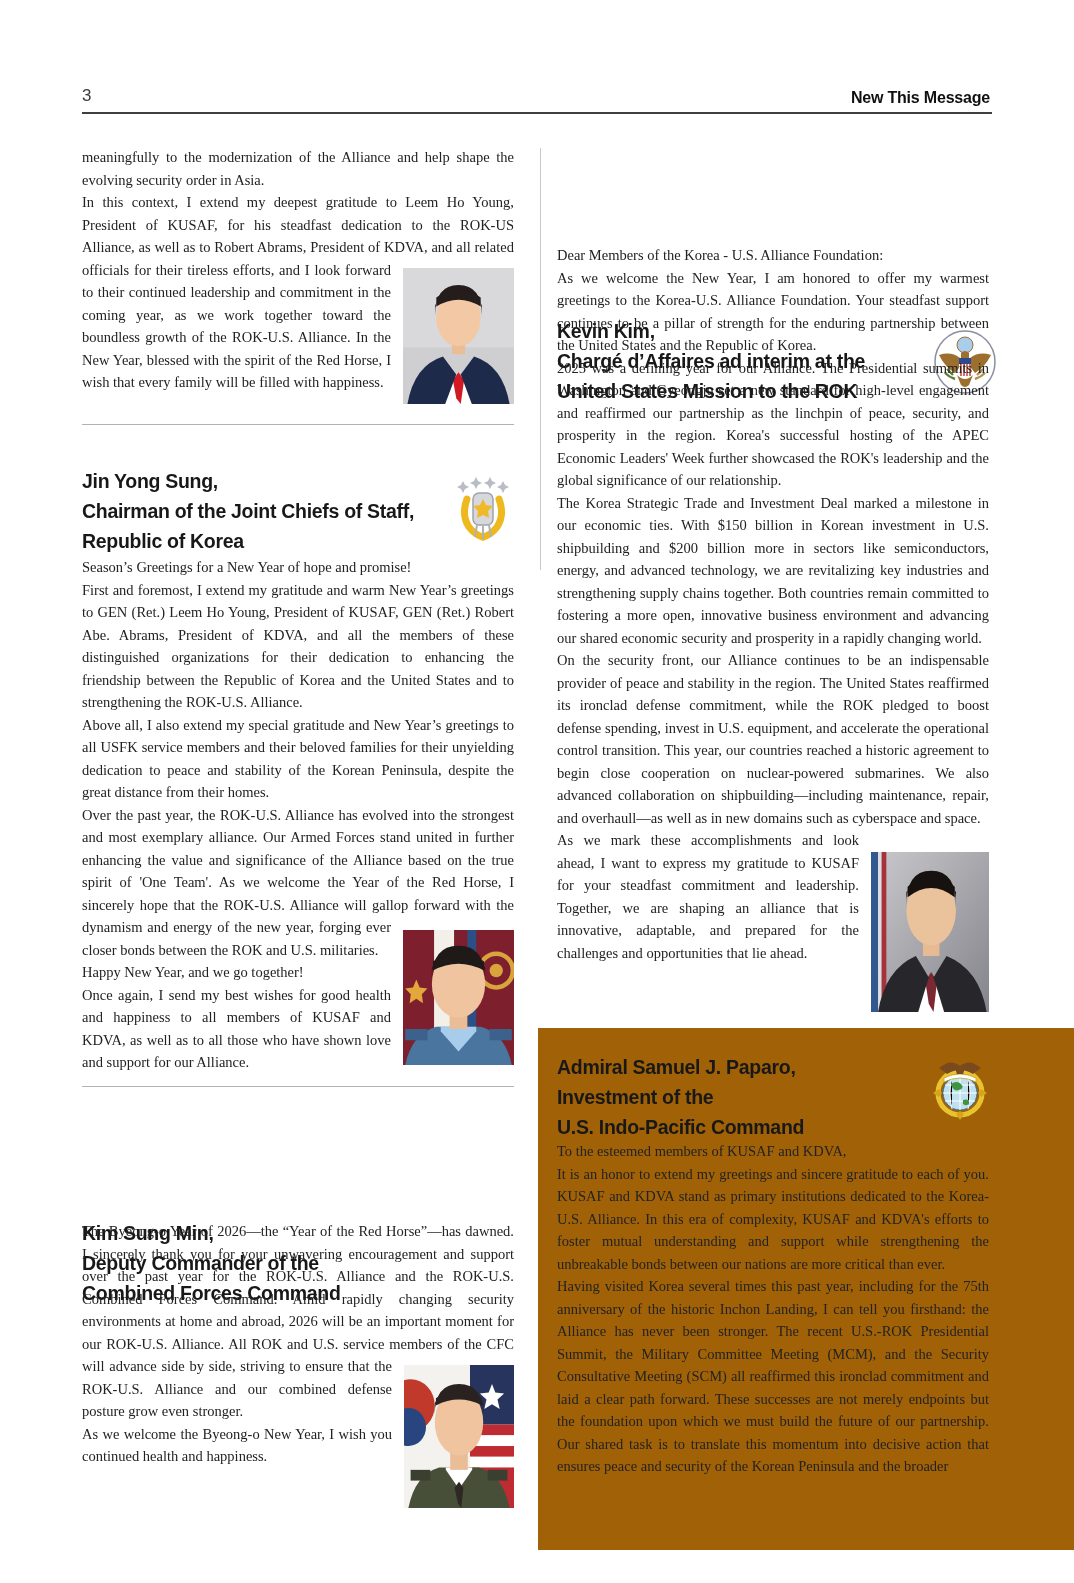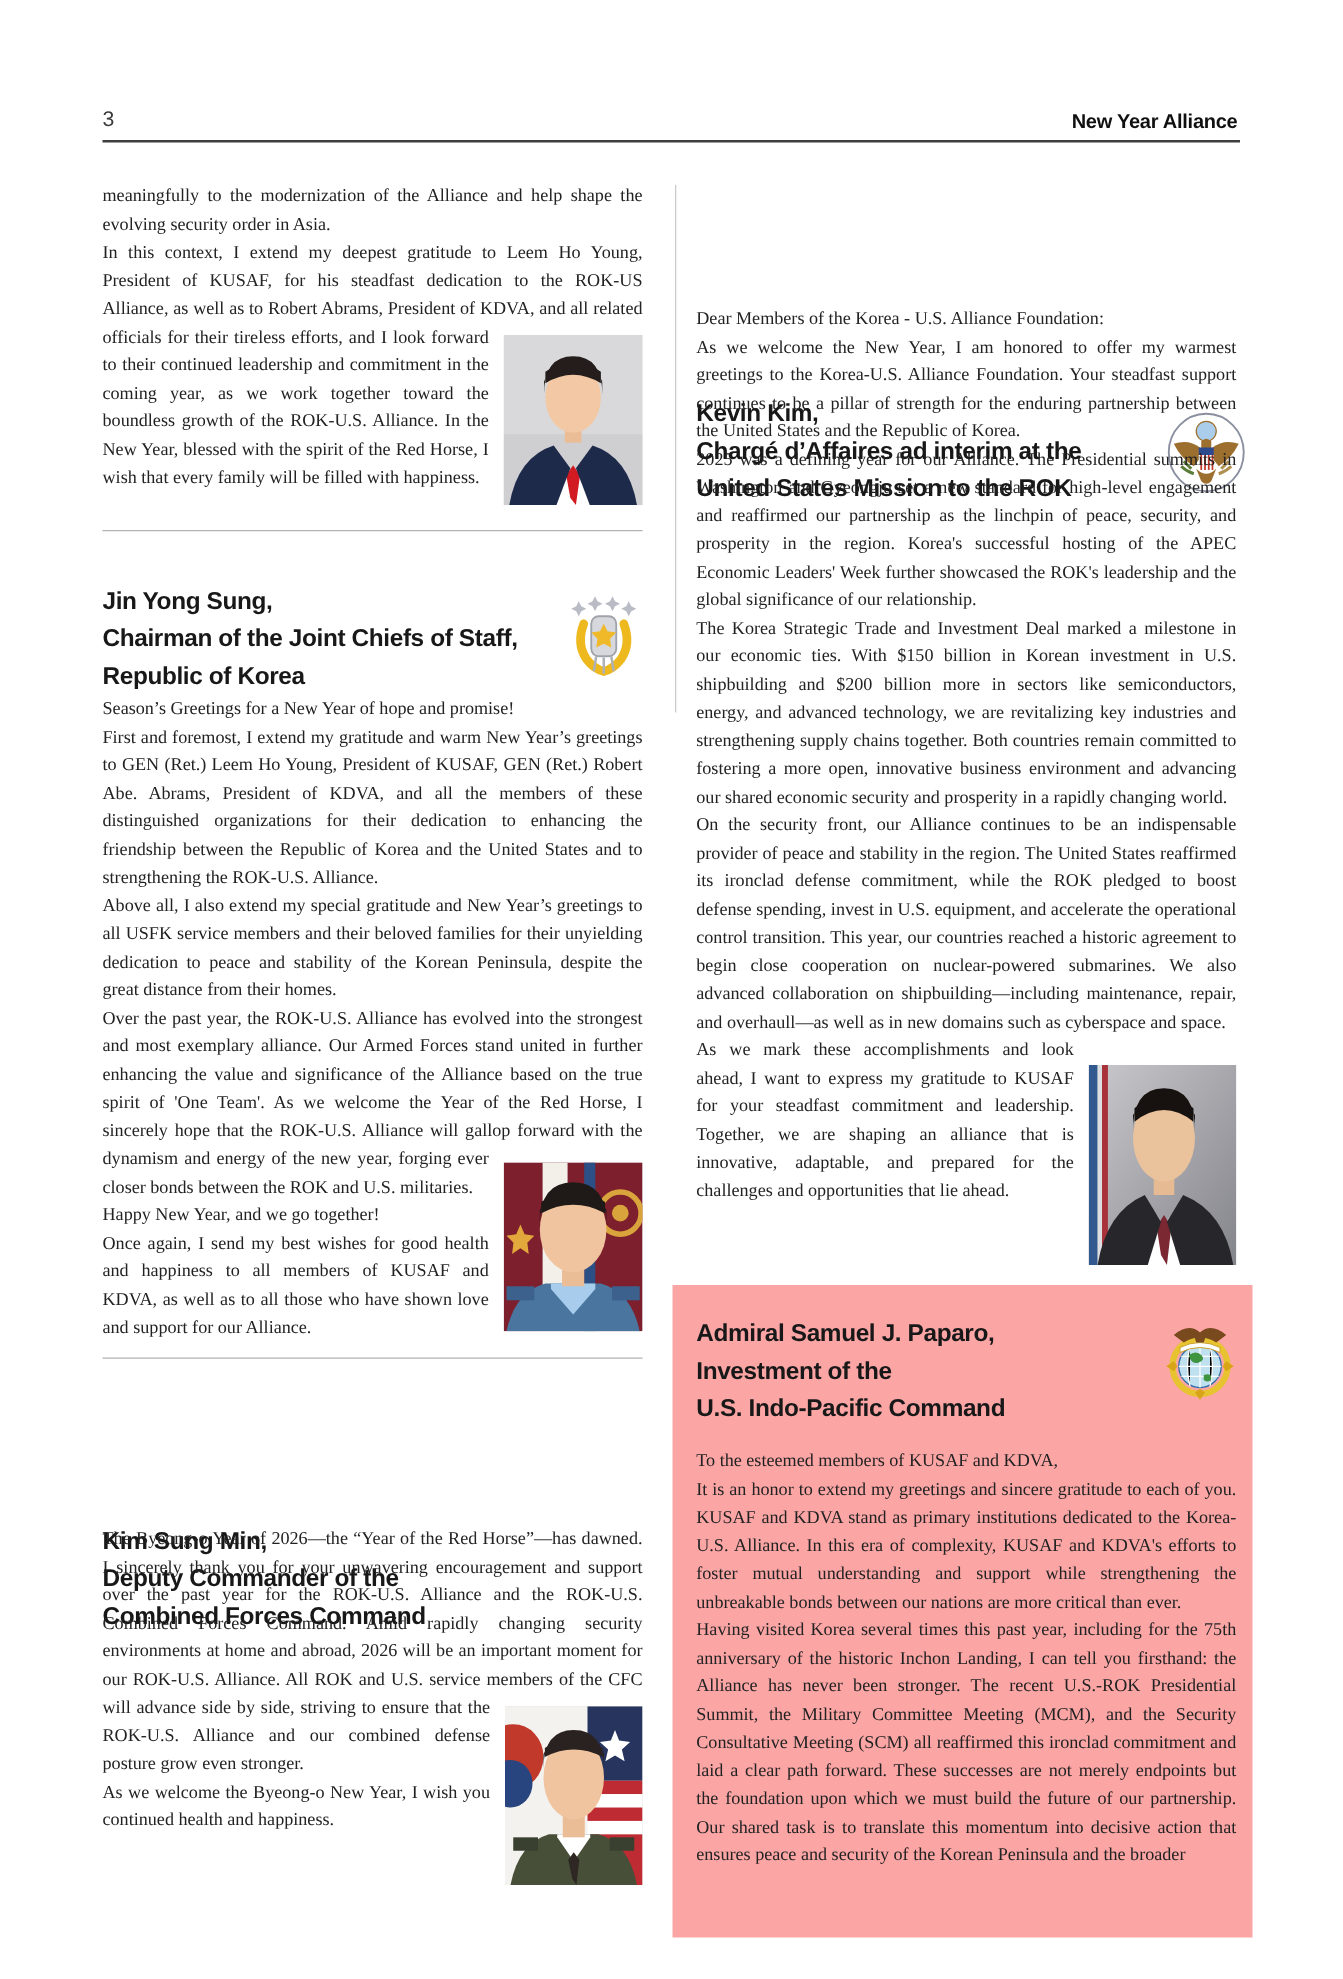--- a/index.html
+++ b/index.html
@@ -19,29 +19,29 @@
   .body-text{font-size:14.5px;line-height:22.5px;text-align:justify;color:#222;}
   .body-text p{margin:0;}
   .push{float:right;width:0;}
   .portrait{float:right;clear:right;margin:2px 0 6px 12px;display:block;background:#ddd;}
   .heading{font-family:"Liberation Sans",sans-serif;font-weight:bold;font-size:19.5px;
            line-height:30px;color:#181818;letter-spacing:-0.3px;position:relative;}
   .emblem{position:absolute;}
   .h-div{position:absolute;width:432px;height:0;border-top:1px solid #b2b2b2;left:82px;}
 
   
-  .panel{position:absolute;left:538px;top:1028px;width:464px;height:522px;background:#fca5a5;}
+  .panel{position:absolute;left:538px;top:1028px;width:536px;height:522px;background:#a16207;}
 </style>
 </head>
 <body>
 
 <div class="page">
 
   <div class="hdr-num">3</div>
-  <div class="hdr-title">New Year Alliance</div>
+  <div class="hdr-title">New This Message</div>
   <div class="hdr-rule"></div>
   <div class="col-rule"></div>
 
   <div class="block body-text" style="left:82px;top:146px;">
     <span class="push" style="height:120px;"></span>
     <span class="portrait" style="width:111px;height:136px;">
       <svg width="111" height="136" viewBox="0 0 100 120" preserveAspectRatio="none">
         <rect width="100" height="120" fill="#d9d9db"></rect>
         <rect y="70" width="100" height="50" fill="#cfcfd2"></rect>
         <rect x="44" y="60" width="12" height="16" fill="#eabd97"></rect>
@@ -211,20 +211,20 @@
           <circle cx="29" cy="37" r="17" fill="#bfe0ef" stroke="#2e6da4" stroke-width="1"></circle>
           <path d="M12 37 H46 M14 29 H44 M14 45 H44 M29 20 V54 M21 21 Q17 37 21 53 M37 21 Q41 37 37 53" stroke="#ffffff" stroke-width="1"></path>
           <path d="M20 28 Q26 24 30 28 Q34 32 28 34 Q22 36 20 28 Z" fill="#3f9440"></path>
           <path d="M32 44 Q38 42 38 47 Q36 51 32 48 Z" fill="#3f9440"></path>
           <path d="M13 26 Q29 18 45 26 L45 22 Q29 14 13 22 Z" fill="#ffffff" stroke="#c9a227" stroke-width="0.8"></path>
           <path d="M8 12 Q20 2 29 10 Q38 2 50 12 L42 18 Q29 10 16 18 Z" fill="#7a4a1f"></path>
           <path d="M24 12 Q29 8 34 12 L32 18 L26 18 Z" fill="#7a4a1f"></path>
         </svg>
       </span>
     </div>
-    <div class="block body-text" style="left:19px;top:112px;margin-top:18px;">
+    <div class="block body-text" style="left:19px;top:112px;">
       <p>To the esteemed members of KUSAF and KDVA,</p>
       <p>It is an honor to extend my greetings and sincere gratitude to each of you. KUSAF and KDVA stand as primary institutions dedicated to the Korea-U.S. Alliance. In this era of complexity, KUSAF and KDVA's efforts to foster mutual understanding and support while strengthening the unbreakable bonds between our nations are more critical than ever.</p>
       <p>Having visited Korea several times this past year, including for the 75th anniversary of the historic Inchon Landing, I can tell you firsthand: the Alliance has never been stronger. The recent U.S.-ROK Presidential Summit, the Military Committee Meeting (MCM), and the Security Consultative Meeting (SCM) all reaffirmed this ironclad commitment and laid a clear path forward. These successes are not merely endpoints but the foundation upon which we must build the future of our partnership. Our shared task is to translate this momentum into decisive action that ensures peace and security of the Korean Peninsula and the broader</p>
     </div>
   </div>
 
 </div>
 
 </body></html>

